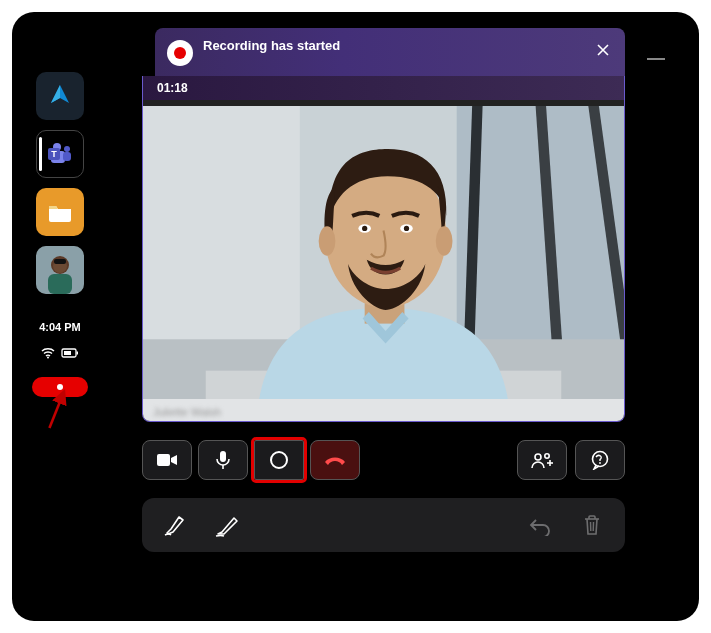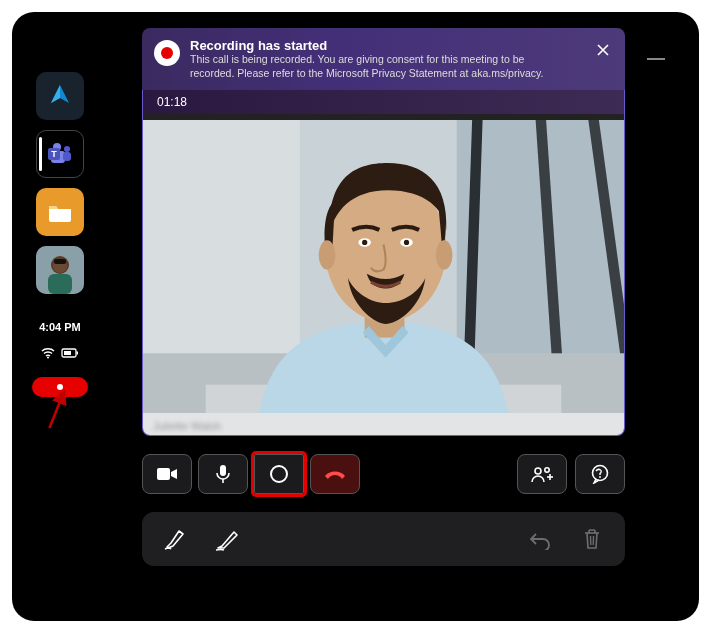--- a/index.html
+++ b/index.html
@@ -81,20 +81,21 @@
       left: 130px; top: 16px; right: 74px; bottom: 12px;
     }
 
     .banner {
       background: linear-gradient(90deg, #3b2a60 0%, #432f78 40%, #4d3a7a 100%);
       border-radius: 8px 8px 0 0;
       padding: 10px 38px 10px 12px;
       display: flex; gap: 10px;
       position: relative;
       color: #fff;
+      margin-left: 13px;
     }
     .banner .rec-icon {
       width: 26px; height: 26px;
       background: #fff; border-radius: 50%;
       display: flex; align-items: center; justify-content: center;
       flex-shrink: 0; margin-top: 2px;
     }
     .banner .rec-icon::after {
       content: ""; width: 12px; height: 12px; border-radius: 50%;
       background: #e60000;
@@ -114,21 +115,21 @@
       border-radius: 0 0 8px 8px;
       border: 1px solid #6a5acd;
       border-top: none;
       position: relative;
       overflow: hidden;
       background: #222;
     }
     .video .topbar {
       height: 24px;
       background: linear-gradient(90deg, #2a1840, #3d2b55);
-      color: #fff; font-size: 12px; font-weight: 400;
+      color: #fff; font-size: 12px; font-weight: 700;
       padding-left: 14px;
       display: flex; align-items: center;
     }
     .video .scene {
       position: absolute; top: 30px; left: 0; right: 0; bottom: 22px;
     }
     .video .botbar {
       position: absolute; left: 0; right: 0; bottom: 0;
       height: 22px; background: #e2e4e6;
     }
@@ -244,21 +245,20 @@
     </defs>
     <line x1="4" y1="46" x2="20" y2="6" stroke="#c00000" stroke-width="3" marker-end="url(#ah)"></line>
   </svg>
 
   <div class="main">
 
     <div class="banner">
       <div class="rec-icon"></div>
       <div>
         <div class="banner-title">Recording has started</div>
-        <div class="banner-text">This call is being recorded. You are giving consent for this meeting to be recorded. Please refer to the Microsoft Privacy Statement at aka.ms/privacy.</div>
       </div>
       <div class="banner-close">
         <svg width="14" height="14" viewBox="0 0 14 14">
           <path d="M2 2 L12 12 M12 2 L2 12" stroke="#fff" stroke-width="1.6"></path>
         </svg>
       </div>
     </div>
 
     <div class="video">
       <div class="topbar">

